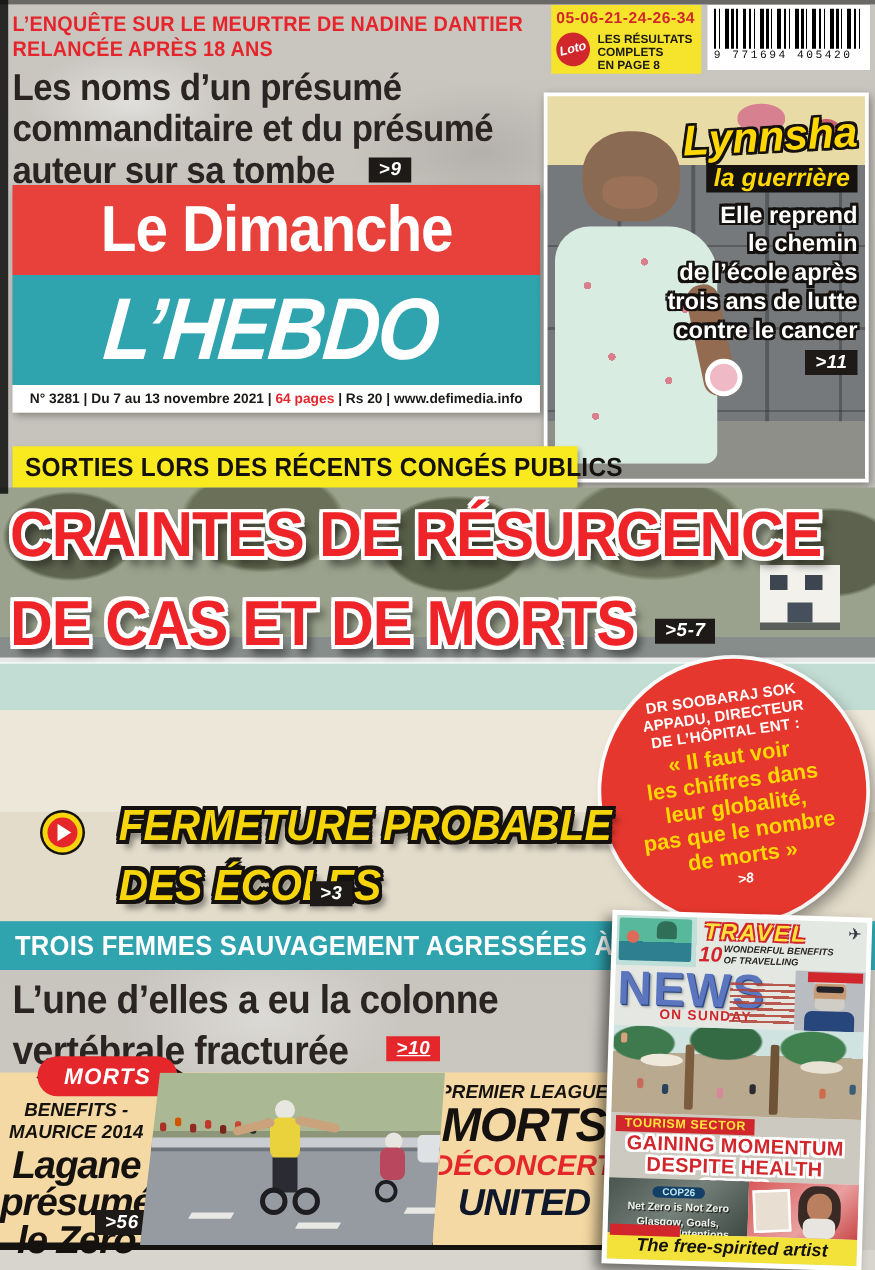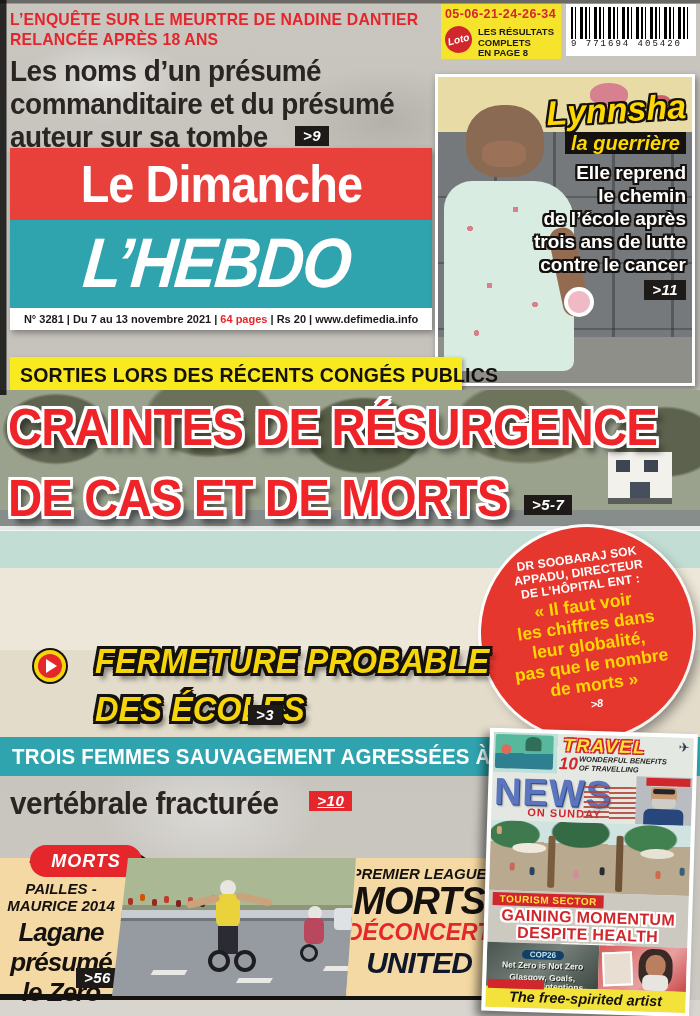--- a/index.html
+++ b/index.html
@@ -161,41 +161,42 @@
     <div class="sb3"><span class="cond" style="color:#f6d60a;font-weight:bold;font-style:italic;font-size:35px;">FERMETURE PROBABLE</span></div>
     <div class="sb3" style="margin-top:8px;"><span class="cond" style="color:#f6d60a;font-weight:bold;font-style:italic;font-size:35px;">DES ÉCOLES</span></div>
   </div>
   <div class="abs" style="left:248px;top:705px;"><span class="badge">&gt;3</span></div>
 
   <div class="abs" style="left:0;top:737px;width:700px;height:39px;background:#2fa3ae;line-height:39px;padding-left:12px;">
     <span class="cond" style="color:#fff;font-weight:bold;font-size:22px;letter-spacing:.2px;">TROIS FEMMES SAUVAGEMENT AGRESSÉES À PAILLES</span>
   </div>
 
   <div class="abs" style="left:10px;top:781px;">
+    <div><span class="cond" style="color:#2a2523;font-weight:bold;font-size:32px;letter-spacing:-.5px;">L’une d’elles a eu la colonne</span></div>
     <div style="margin-top:4px;">
       <span class="cond" style="color:#2a2523;font-weight:bold;font-size:32px;letter-spacing:-.5px;">vertébrale fracturée</span>
       <span class="badge red" style="vertical-align:8px;margin-left:6px;text-decoration:underline;">&gt;10</span>
     </div>
   </div>
 
   <div class="abs" style="left:0;top:858px;width:492px;height:138px;background:#f5d9a4;"></div>
   <div class="abs" style="left:0;top:994px;width:492px;height:6px;background:#15130f;"></div>
   <div class="abs" style="left:0;top:1000px;width:700px;height:16px;background:#d8d5cf;"></div>
 
   <div class="abs" style="left:20px;top:845px;">
     <div class="abs" style="left:0;top:8px;width:0;height:0;border:9px solid transparent;border-right:14px solid #14110e;"></div>
     <div class="abs" style="left:118px;top:8px;width:0;height:0;border:9px solid transparent;border-left:14px solid #14110e;"></div>
     <div class="abs" style="left:10px;top:0;width:112px;height:32px;border-radius:16px;background:#e5272c;color:#fff;font-weight:bold;font-style:italic;font-size:18px;line-height:32px;text-align:center;letter-spacing:1px;">MORTS</div>
   </div>
 
   <div class="abs" style="left:0;top:880px;width:122px;text-align:center;">
     <div style="color:#14110e;font-weight:bold;font-style:italic;font-size:15px;line-height:17px;">
-      <span>PAILLES -</span><br><span>MAURICE 2014</span>
-    </div>
-    <div style="color:#14110e;font-weight:bold;font-style:italic;font-size:26px;line-height:30px;letter-spacing:-1px;margin-top:3px;">
+      <span>BENEFITS -</span><br><span>MAURICE 2014</span>
+    </div>
+    <div style="color:#14110e;font-weight:bold;font-style:italic;font-size:31px;line-height:30px;letter-spacing:-1px;margin-top:3px;">
       <span>Lagane</span><br><span>présumé</span><br><span>le Zero</span>
     </div>
   </div>
   <div class="abs" style="left:76px;top:968px;"><span class="badge">&gt;56</span></div>
 
   <div class="abs" style="left:112px;top:858px;width:244px;height:138px;clip-path:polygon(16px 0,100% 0,calc(100% - 10px) 100%,0 100%);overflow:hidden;background:linear-gradient(180deg,#aab894 0 34%,#8d9678 34% 44%,#969ba1 44% 100%);">
     <div class="abs" style="left:0;top:52px;width:100%;height:8px;background:#c9cdd1;box-shadow:0 3px 0 #70757b;"></div>
     <div class="abs" style="left:4px;top:38px;width:5px;height:7px;background:#c0392b;border-radius:2px;box-shadow:12px 2px 0 #a93226,24px -2px 0 #d35400,36px 3px 0 #922b21,48px 0 0 #c0392b,60px 4px 0 #7b241c,72px 1px 0 #cb4335,84px 4px 0 #232b2b,96px -1px 0 #b03a2e;"></div>
     <div class="abs" style="left:108px;top:22px;width:16px;height:16px;border-radius:50%;background:#e8e6e0;"></div>
     <div class="abs" style="left:104px;top:36px;width:24px;height:34px;border-radius:8px;background:#e9d23c;"></div>

